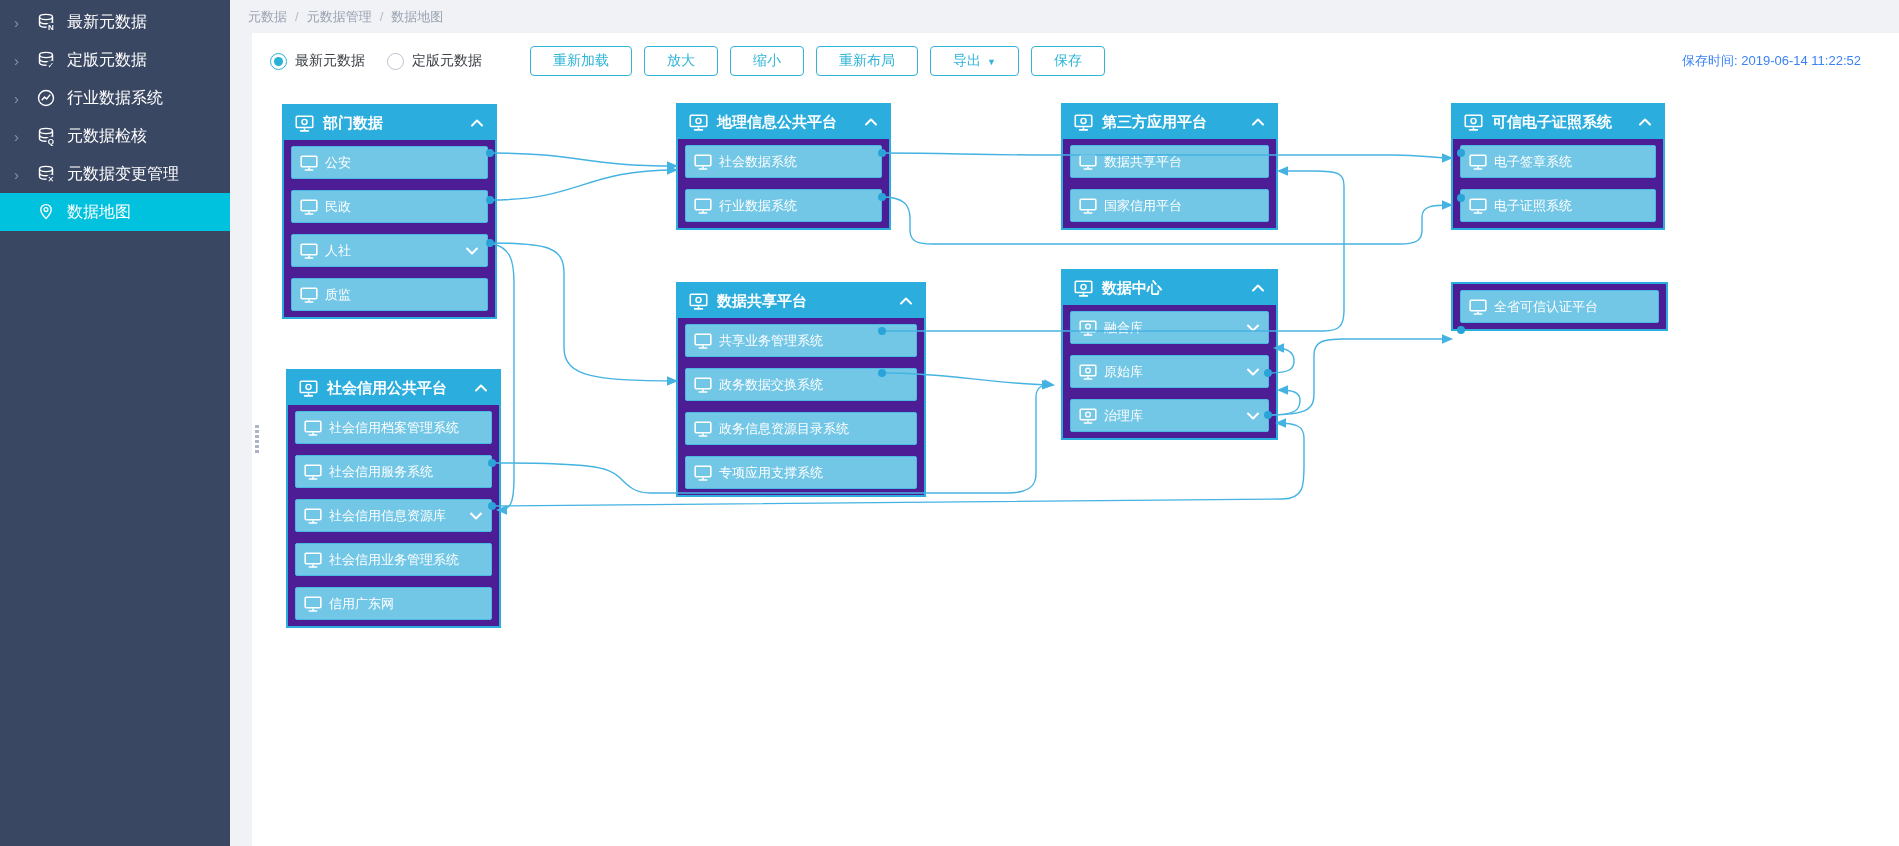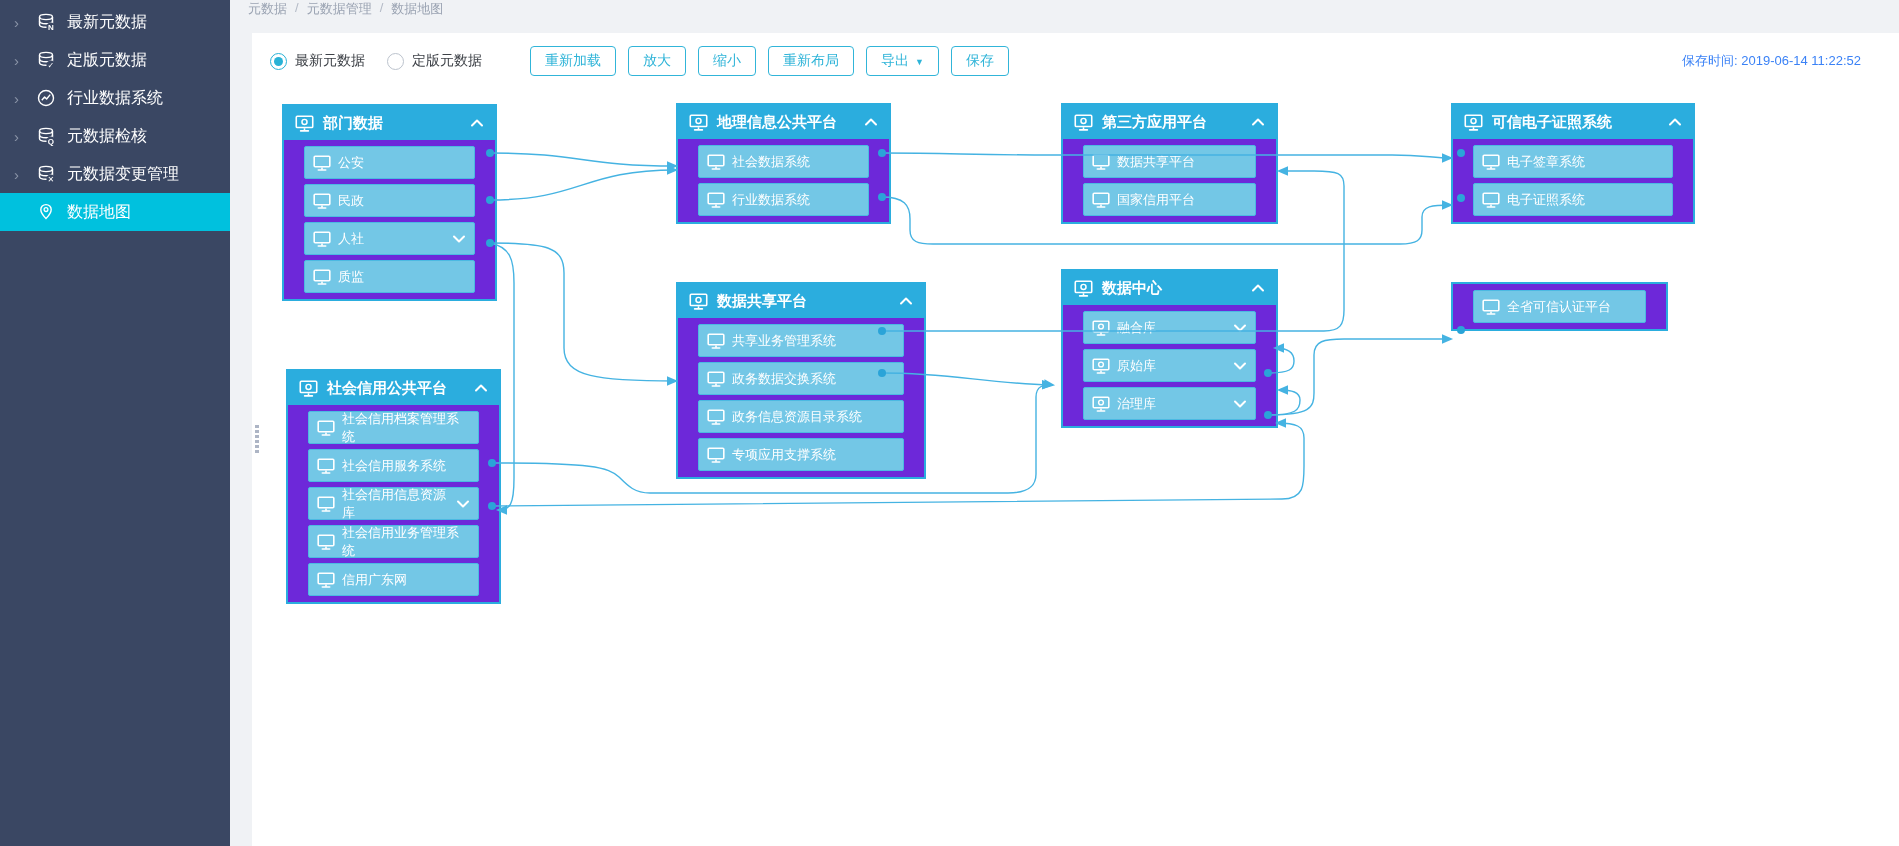--- a/index.html
+++ b/index.html
@@ -9,42 +9,42 @@
     -webkit-font-smoothing:antialiased;
   }
   
   .sidebar{position:absolute;left:0;top:0;bottom:0;width:230px;background:#3a4763;padding-top:3px;box-sizing:border-box;}
   .side-item{height:38px;display:flex;align-items:center;color:#fff;font-size:16px;cursor:pointer;}
   .side-item .arr{width:22px;padding-left:14px;color:#8a94a8;font-size:15px;line-height:1;}
   .side-item .sic{width:20px;height:20px;margin-right:11px;flex:none;}
   .side-item.active{background:#00c1de;}
   .side-item.active .arr{visibility:hidden;}
   
-  .crumbbar{position:absolute;left:230px;top:0;right:0;height:33px;display:flex;align-items:flex-start;padding-left:18px;font-size:13px;color:#9aa3b2;}
+  .crumbbar{position:absolute;left:230px;top:0;right:0;height:33px;display:flex;align-items:center;padding-left:18px;font-size:13px;color:#9aa3b2;}
   .crumbbar .sep{margin:0 8px;color:#b3bac6;}
   
   .panel{position:absolute;left:252px;top:33px;right:0;bottom:0;background:#fff;overflow:hidden;}
   .toolbar{display:flex;align-items:center;padding:13px 20px 0 18px;}
   .radio-group{display:flex;align-items:center;margin-right:26px;}
   .radio-opt{display:flex;align-items:center;margin-right:22px;cursor:pointer;}
   .radio{width:15px;height:15px;border-radius:50%;border:1px solid #28b2d6;position:relative;flex:none;background:#fff;}
   .radio.sel::after{content:"";position:absolute;inset:3px;border-radius:50%;background:#28b2d6;}
   .radio.unsel{border-color:#bcc3cd;}
   .radio-lb{margin-left:8px;font-size:14px;color:#3d4147;}
-  .btn{border:1px solid #31b5d9;color:#2fb4d8;background:#fff;border-radius:4px;height:30px;padding:0 14px;font-size:14px;margin-right:12px;display:inline-flex;align-items:center;cursor:pointer;font-family:inherit;}
+  .btn{border:1px solid #31b5d9;color:#2fb4d8;background:#fff;border-radius:4px;height:30px;padding:0 22px;font-size:14px;margin-right:12px;display:inline-flex;align-items:center;cursor:pointer;font-family:inherit;}
   .btn .caret{font-size:9px;margin-left:6px;transform:translateY(1px);}
   .spacer{flex:1;}
   .save-time{font-size:13px;color:#3b82f6;margin-right:18px;}
   
   .grip{position:absolute;left:3px;top:392px;width:5px;height:30px;display:flex;flex-direction:column;gap:2px;cursor:col-resize;}
   .grip i{width:4px;height:3px;background:#98a3b6;opacity:.8;}
   
-  .node{position:absolute;background:#6d28d9;border:2px solid #2badde;box-sizing:border-box;}
+  .node{position:absolute;background:#4c1d95;border:2px solid #2badde;box-sizing:border-box;}
   .node-head{height:34px;background:#2badde;color:#fff;display:flex;align-items:center;padding:0 11px;font-size:15px;font-weight:bold;}
-  .node-body{padding:6px 20px;display:flex;flex-direction:column;gap:5px;}
+  .node-body{padding:6px 7px;display:flex;flex-direction:column;gap:11px;}
   .leaf{height:31px;background:#73c7e6;border:1px solid #4cb9e2;border-radius:2px;display:flex;align-items:center;padding:0 8px;color:#fff;font-size:13px;cursor:pointer;box-sizing:content-box;}
   .sp{flex:1;}
   .hic{width:19px;height:17px;margin-right:9px;flex:none;}
   .mic{width:18px;height:16px;margin-right:7px;flex:none;}
   .chv{width:14px;height:8px;flex:none;cursor:pointer;}
   
   .wires{position:absolute;inset:0;pointer-events:none;}
 </style>
 </head>
 <body>
@@ -413,21 +413,21 @@
           </svg>
         <span>治理库</span>
           <span class="sp"></span>
         <svg class="chv">
             <use href="#i-chdn"></use>
           </svg>
       </div>
     </div>
   </div>
 
-  <div class="node" style="left:1199px;top:70px;width:244px">
+  <div class="node" style="left:1199px;top:70px;width:214px">
     <div class="node-head">
       <svg class="hic">
           <use href="#i-mong"></use>
         </svg>
       <span>可信电子证照系统</span>
         <span class="sp"></span>
       <svg class="chv">
           <use href="#i-chup"></use>
         </svg>
     </div>

